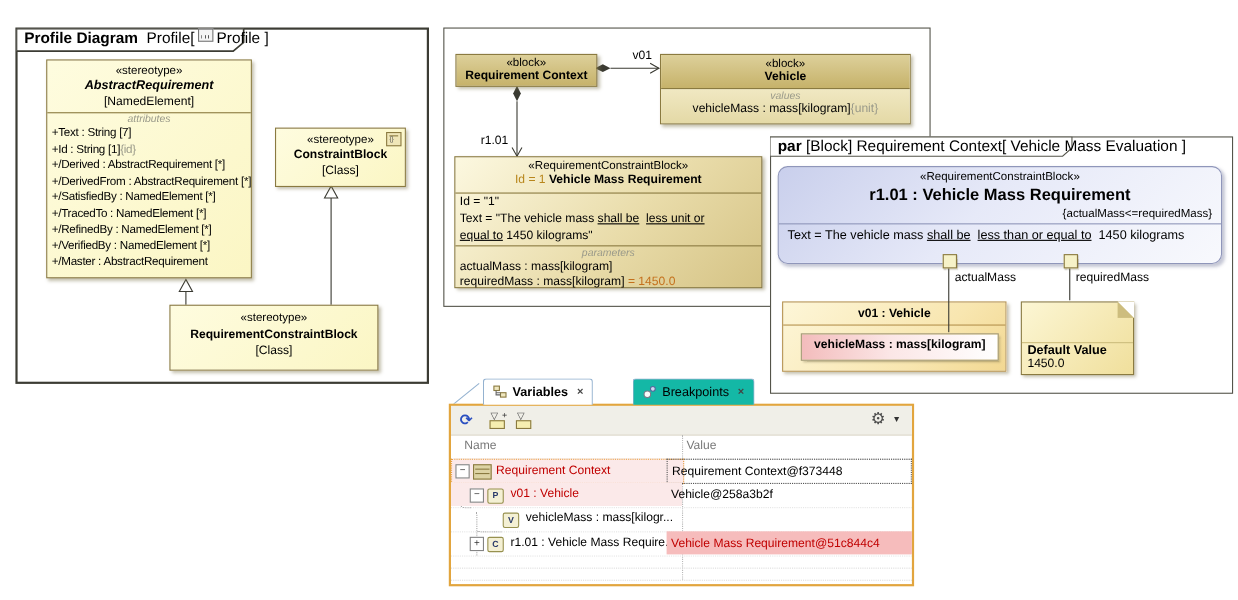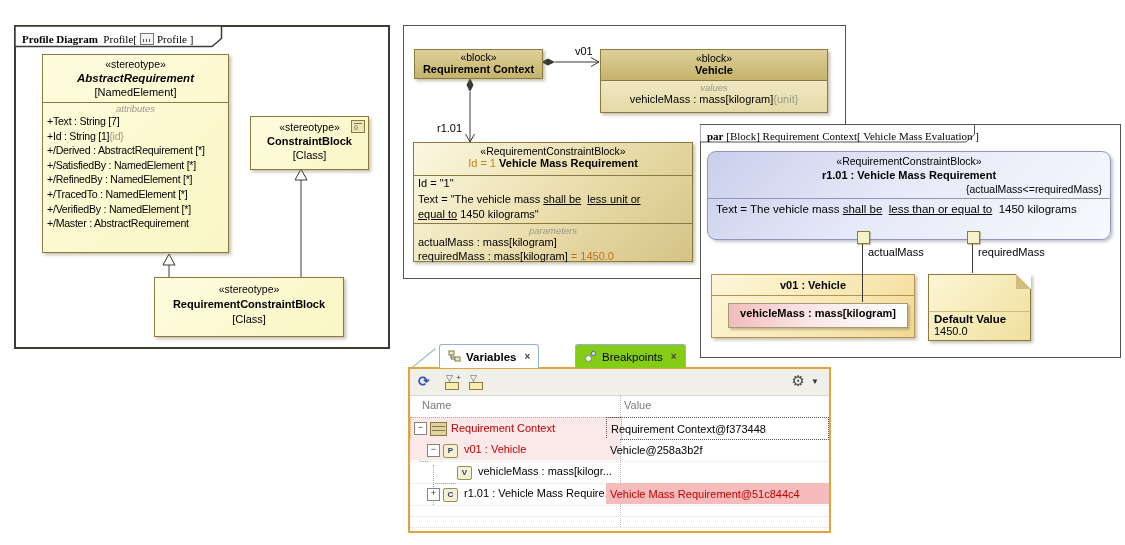--- a/index.html
+++ b/index.html
@@ -4,22 +4,22 @@
 <style>
   html,body{margin:0;padding:0;background:#fff;}
   .stage{position:relative;width:1125px;height:545px;background:#fff;overflow:hidden;
          font-family:"Liberation Sans","DejaVu Sans",sans-serif;color:#000;}
   .abs{position:absolute;}
   
   .frame{position:absolute;background:#fff;}
   .frame.b1{border:1px solid #54544a;}
   .frame.b2{border:2px solid #3c3c34;}
   .ftab{position:absolute;top:-1px;left:-1px;}
-  .ftab-text{position:absolute;top:0;left:7px;height:19px;display:flex;align-items:flex-end;
-             font-size:11px;white-space:pre;font-family:Liberation Serif, serif;}
+  .ftab-text{position:absolute;top:0;left:7px;height:19px;display:flex;align-items:flex-start;
+             font-size:14px;white-space:pre;}
   .ftab-text b{font-weight:bold;}
   
   .node{position:absolute;border:1px solid #8a7a40;box-shadow:2px 2px 3px rgba(125,115,75,.45);}
   .cname{font-weight:bold;}
   .stereo{font-size:10.5px;}
   .seclabel{font-size:9.5px;font-style:italic;color:#9a9a8a;text-align:center;line-height:11px;}
   .ctr{text-align:center;}
   .tl{font-size:10.6px;line-height:14.6px;padding-left:4px;letter-spacing:-0.25px;white-space:pre;}
   .u{text-decoration:underline;}
   .grey{color:#9a9a8a;}
@@ -104,23 +104,24 @@
 
     <div class="node pale" style="left:26px;top:27px;width:185px;height:197px;">
       <div class="ctr stereo" style="padding-top:3px;">«stereotype»</div>
       <div class="ctr cname" style="font-size:11.5px;font-style:italic;padding-top:2px;">AbstractRequirement</div>
       <div class="ctr" style="font-size:11px;padding-top:2px;">[NamedElement]</div>
       <div class="sep" style="margin-top:4px;"></div>
       <div class="seclabel">attributes</div>
       <div class="tl">+Text : String [7]</div>
       <div class="tl"><span>+Id : String [1]</span><span class="grey">{id}</span></div>
       <div class="tl">+/Derived : AbstractRequirement [*]</div>
+      <div class="tl">+/DerivedFrom : AbstractRequirement [*]</div>
       <div class="tl">+/SatisfiedBy : NamedElement [*]</div>
+      <div class="tl">+/TracedTo : NamedElement [*]</div>
       <div class="tl">+/RefinedBy : NamedElement [*]</div>
-      <div class="tl">+/TracedTo : NamedElement [*]</div>
       <div class="tl">+/VerifiedBy : NamedElement [*]</div>
       <div class="tl">+/Master : AbstractRequirement</div>
     </div>
 
     <div class="node pale" style="left:234px;top:89px;width:117px;height:52px;">
       <div class="cb-icon" style="right:3px;top:3px;">
           <i></i>
           <em>{}</em>
         </div>
       <div class="ctr stereo" style="padding-top:4px;">«stereotype»</div>
@@ -186,21 +187,21 @@
   <div class="frame b1" style="left:700px;top:124px;width:419px;height:232px;">
     <div class="ftab" style="width:276px;height:19px;">
       <svg width="276" height="19">
         <path d="M0,0.5 H274.5 V10.5 L266,18 H0 Z" fill="#ffffff" stroke="#54544a" stroke-width="1"></path>
       </svg>
       <div class="ftab-text" style="height:18px;"><b>par</b><span> [Block] Requirement Context[ Vehicle Mass Evaluation ]</span></div>
     </div>
 
     <div class="lav abs" style="left:6px;top:26px;width:402px;height:87px;">
       <div class="ctr stereo" style="padding-top:3px;">«RequirementConstraintBlock»</div>
-      <div class="ctr cname" style="font-size:11px;padding-top:2px;">r1.01 : Vehicle Mass Requirement</div>
+      <div class="ctr cname" style="font-size:15px;padding-top:2px;">r1.01 : Vehicle Mass Requirement</div>
       <div style="font-size:10.5px;text-align:right;padding-right:8px;padding-top:2px;margin-left:28px;">{actualMass&lt;=requiredMass}</div>
       <div style="border-top:1px solid #8f96ba;margin-top:3px;"></div>
       <div style="font-size:11.5px;padding:4px 0 0 8px;white-space:pre;"><span>Text = The vehicle mass </span><span class="u">shall be</span><span>  </span><span class="u">less than or equal to</span><span>  1450 kilograms</span></div>
     </div>
 
     <div class="vbox abs" style="left:10px;top:149px;width:202px;height:62px;">
       <div class="ctr cname" style="font-size:11px;padding-top:4px;">v01 : Vehicle</div>
       <div style="border-top:1px solid #b5924e;margin-top:4px;"></div>
     </div>
     <div class="pinkbox abs" style="left:27px;top:178px;width:178px;height:23px;">
@@ -227,21 +228,21 @@
   <div class="dtab" style="left:439px;top:344px;background:#ffffff;font-weight:bold;z-index:2;">
     <svg width="13" height="13">
       <rect x="1" y="1" width="5" height="4" fill="#f0e8c0" stroke="#8a7a40"></rect>
       <rect x="7" y="7" width="5" height="4" fill="#f0e8c0" stroke="#8a7a40"></rect>
       <path d="M3,5 V9 H7 M3,7 H7" fill="none" stroke="#666"></path>
     </svg>
     <span>Variables</span>
     <span class="x">×</span>
   </div>
 
-  <div class="dtab" style="left:575px;top:344px;background:#84cc16;z-index:1;">
+  <div class="dtab" style="left:575px;top:344px;background:#14b8a6;z-index:1;">
     <svg width="13" height="13">
       <circle cx="4.5" cy="8.5" r="3" fill="#fafafa" stroke="#7a7a88"></circle>
       <circle cx="9.5" cy="3.5" r="2.2" fill="#d0d8f0" stroke="#55679a"></circle>
     </svg>
     <span>Breakpoints</span>
     <span class="x">×</span>
   </div>
 
   <div class="panel" style="left:408px;top:367px;width:419px;height:162px;">
 

